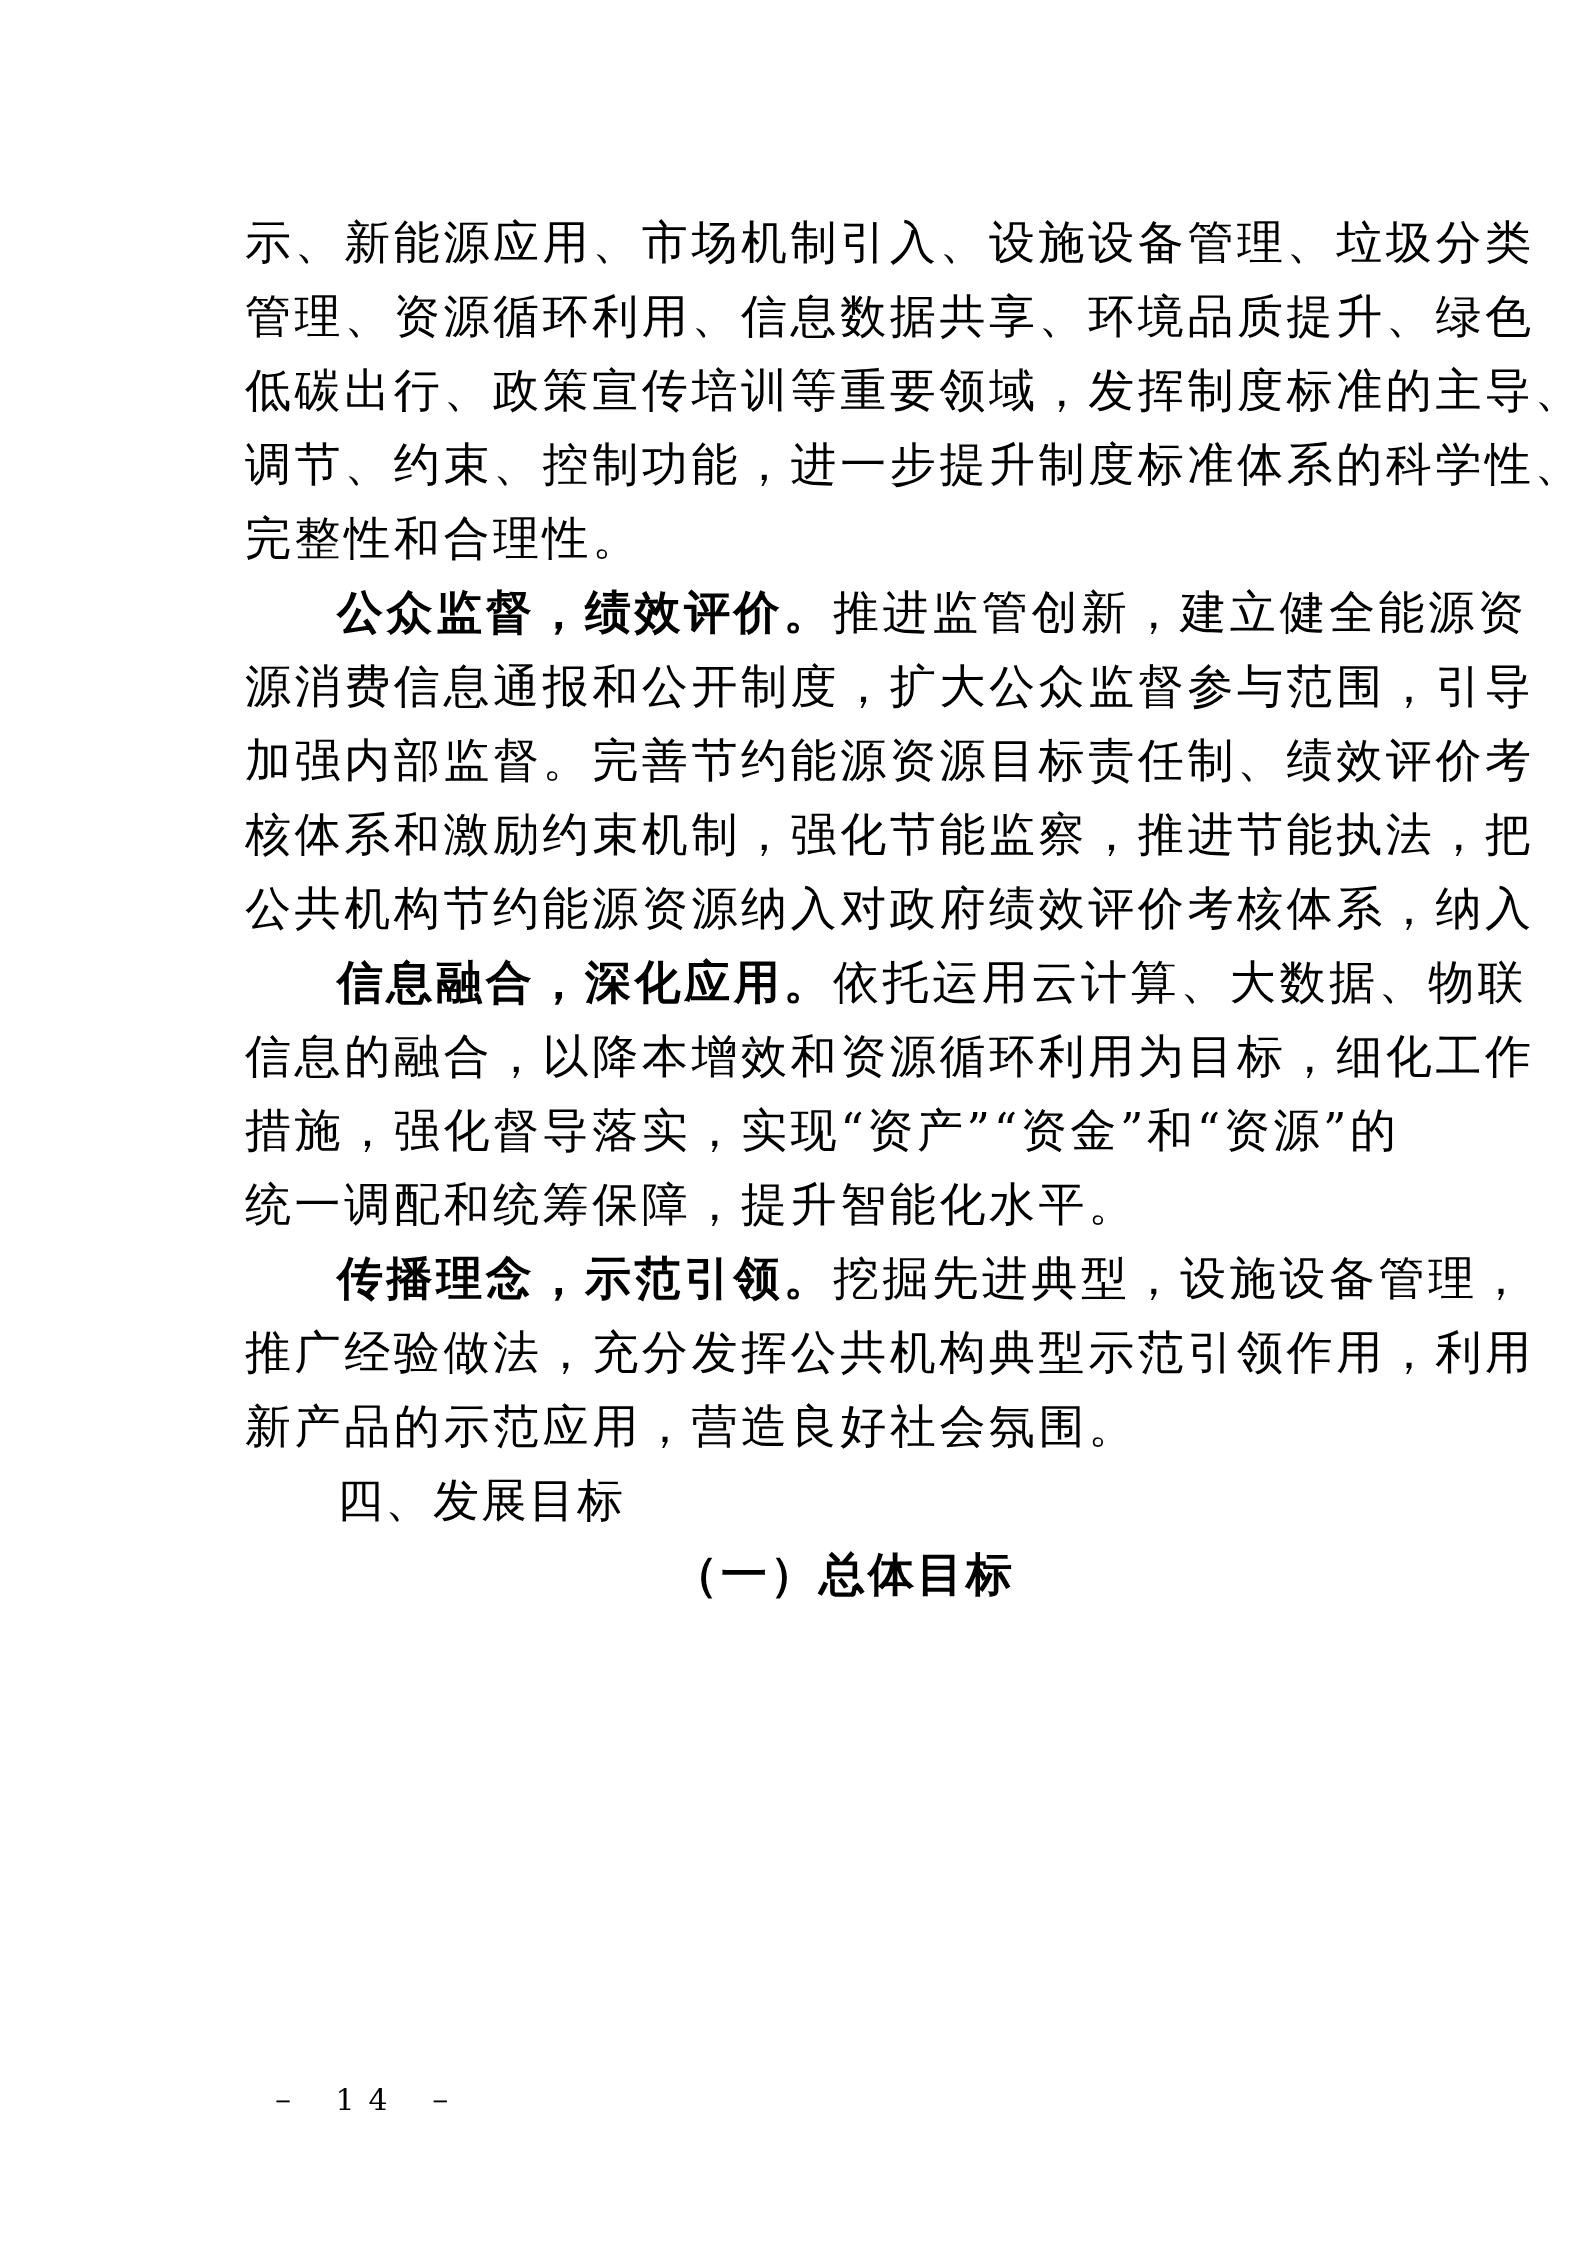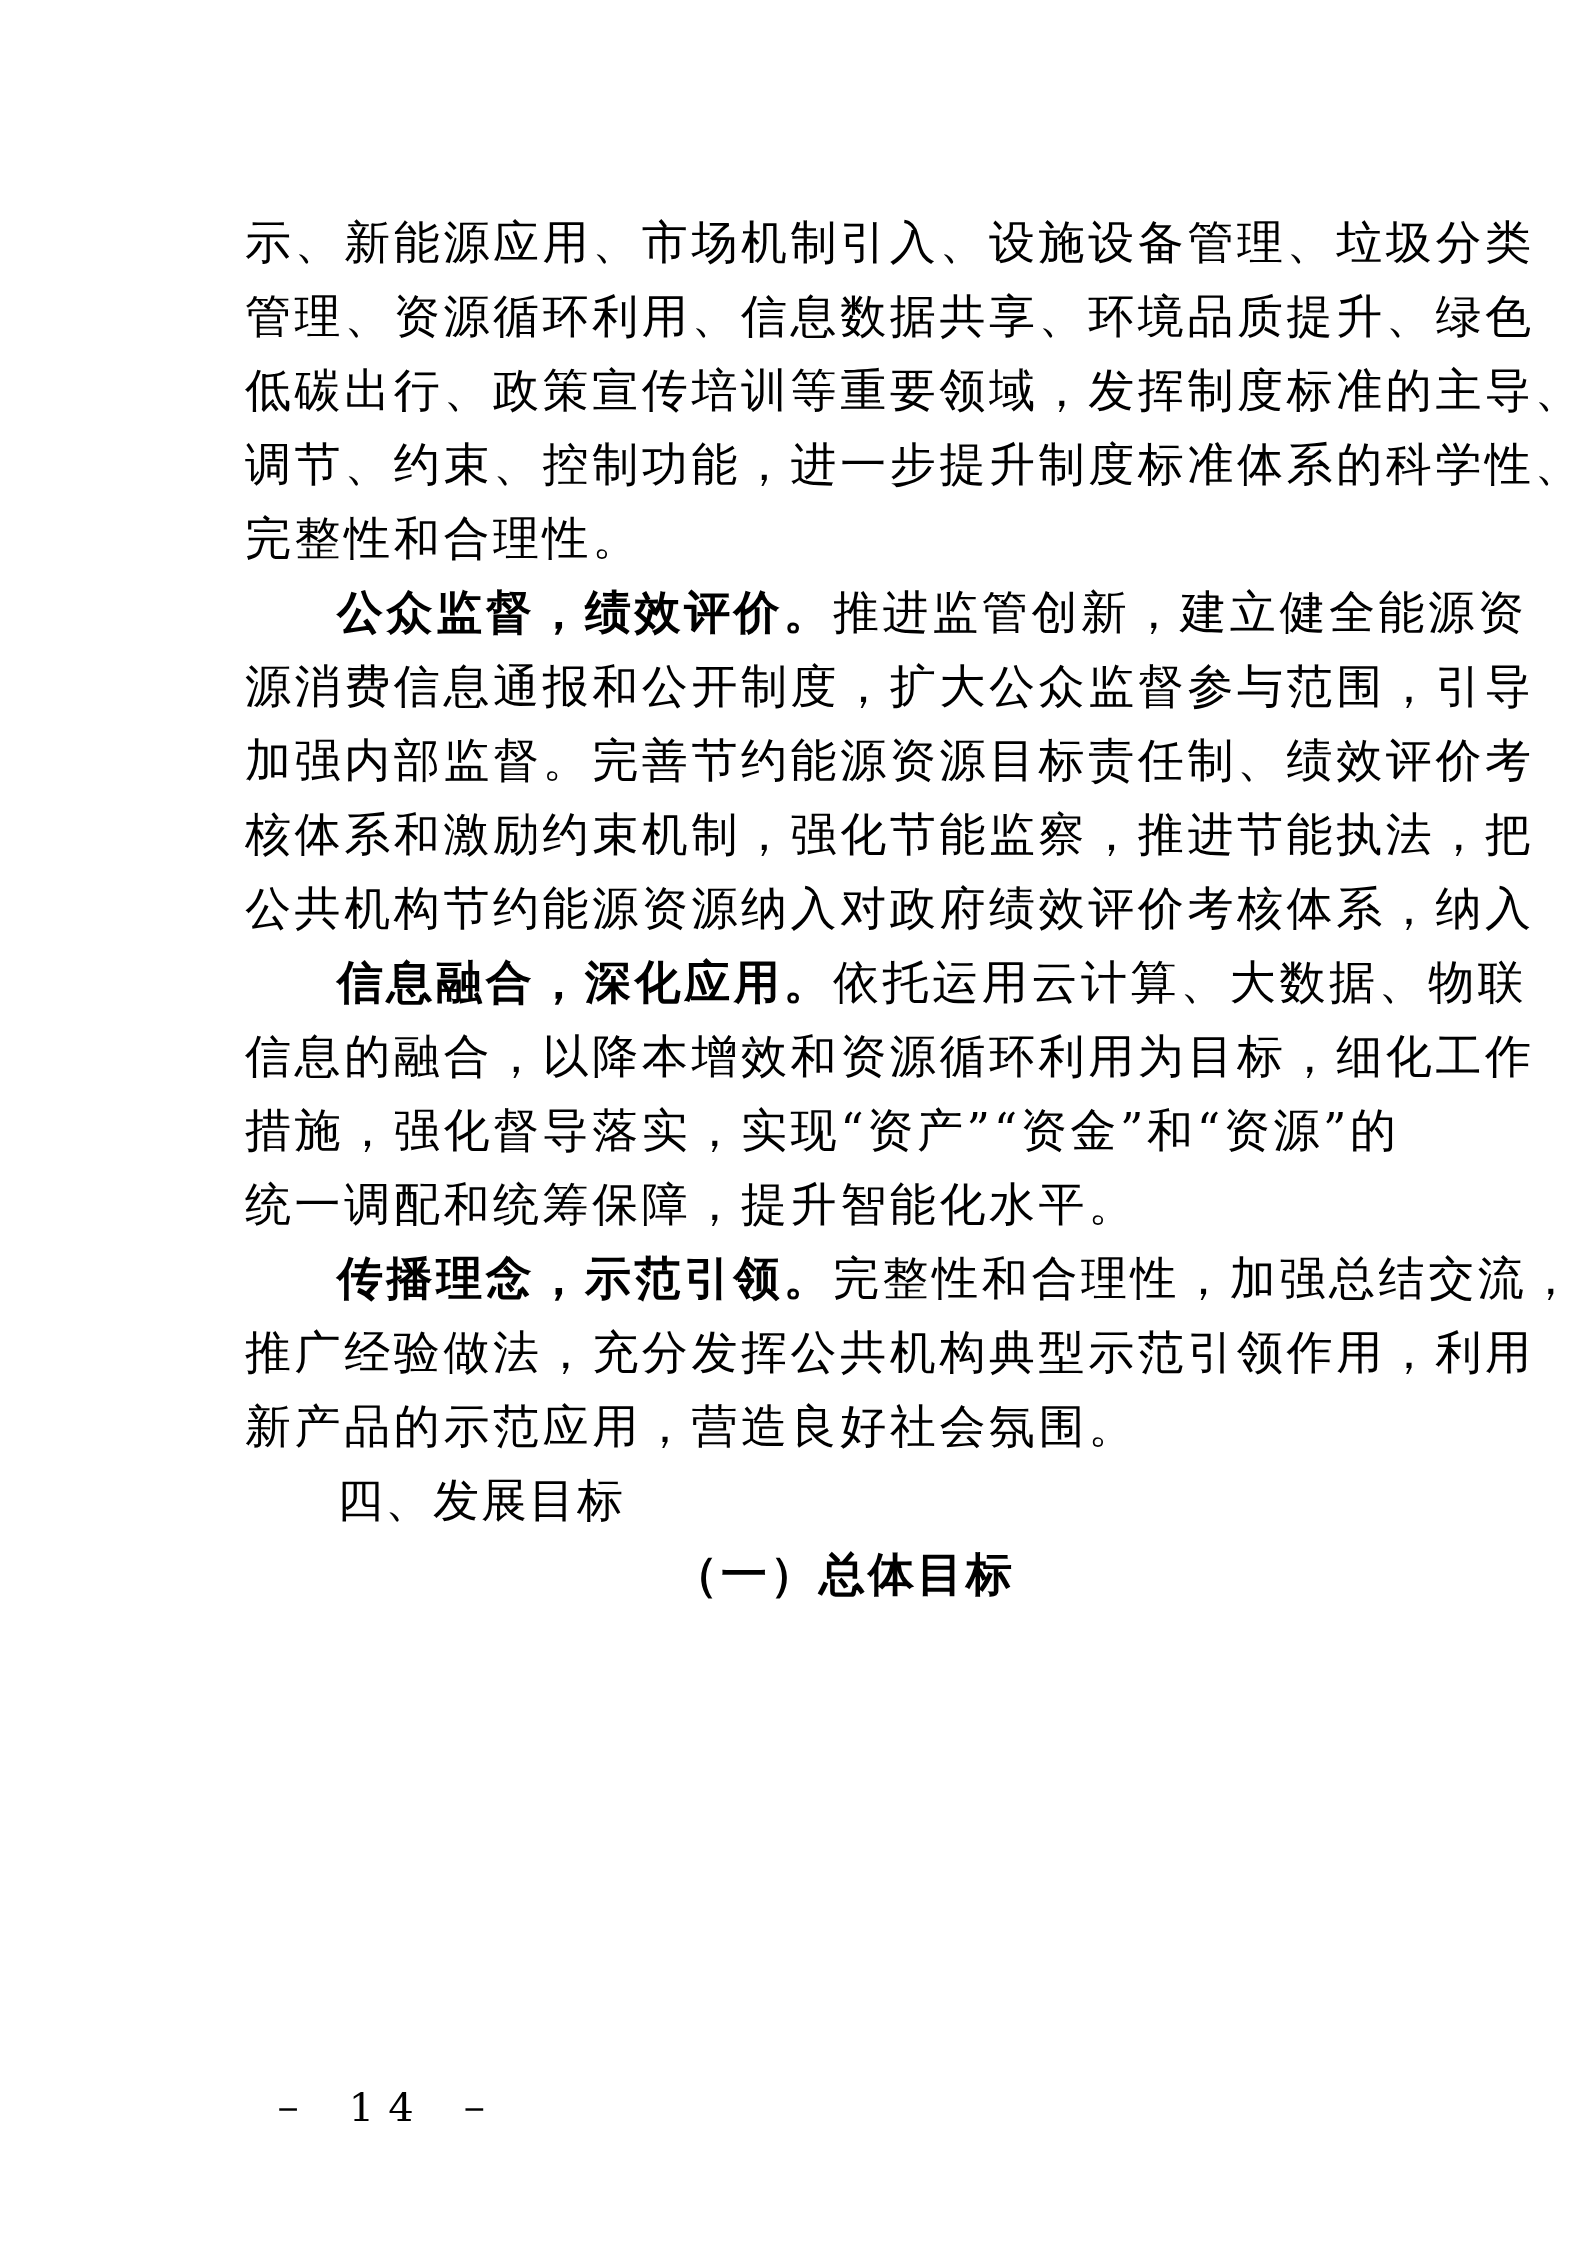--- a/index.html
+++ b/index.html
@@ -48,21 +48,21 @@
     .subheading {
       font-family: "DejaVu Sans", "Liberation Sans", sans-serif;
       font-weight: bold;
       letter-spacing: 3px;
       text-align: center;
     }
     .page-number {
       position: absolute;
       left: 268px;
       top: 2080px;
-      font-size: 40px;
+      font-size: 30px;
       font-family: "DejaVu Serif", "Liberation Serif", serif;
       letter-spacing: 14px;
       white-space: nowrap;
     }
   </style>
 </head>
 <body>
 
 <div class="page">
 
@@ -83,21 +83,21 @@
   </div>
 
   <div>
     <span class="line justify indent"><span class="bold">信息融合，深化应用。</span><span>依托运用云计算、大数据、物联</span></span>
     <span class="line justify">信息的融合，以降本增效和资源循环利用为目标，细化工作</span>
     <span class="line justify">措施，强化督导落实，实现“资产”“资金”和“资源”的</span>
     <span class="line">统一调配和统筹保障，提升智能化水平。</span>
   </div>
 
   <div>
-    <span class="line justify indent"><span class="bold">传播理念，示范引领。</span><span>完整性和合理性，加强总结交流，</span></span>
+    <span class="line justify indent"><span class="bold">传播理念，示范引领。</span><span>挖掘先进典型，设施设备管理，</span></span>
     <span class="line justify">推广经验做法，充分发挥公共机构典型示范引领作用，利用</span>
     <span class="line">新产品的示范应用，营造良好社会氛围。</span>
   </div>
 
   <span class="line indent heading">四、发展目标</span>
   <span class="line indent subheading">（一）总体目标</span>
 
 </div>
 
 <div class="page-number">－ 14 －</div>

